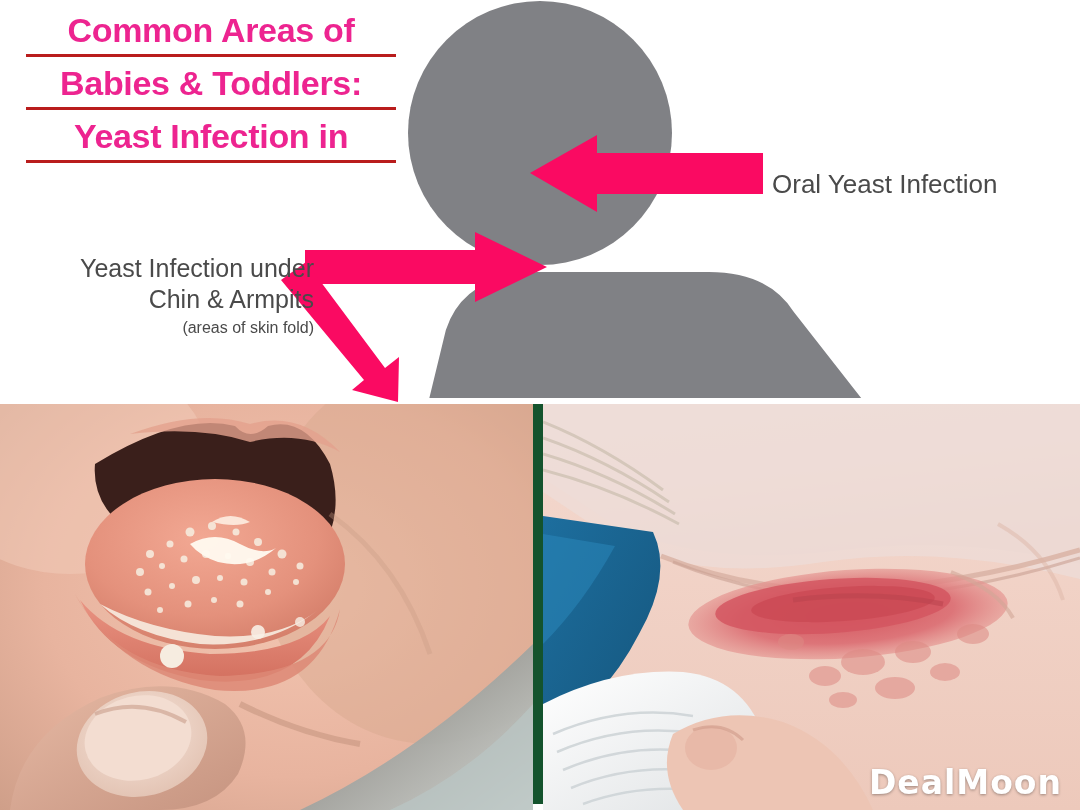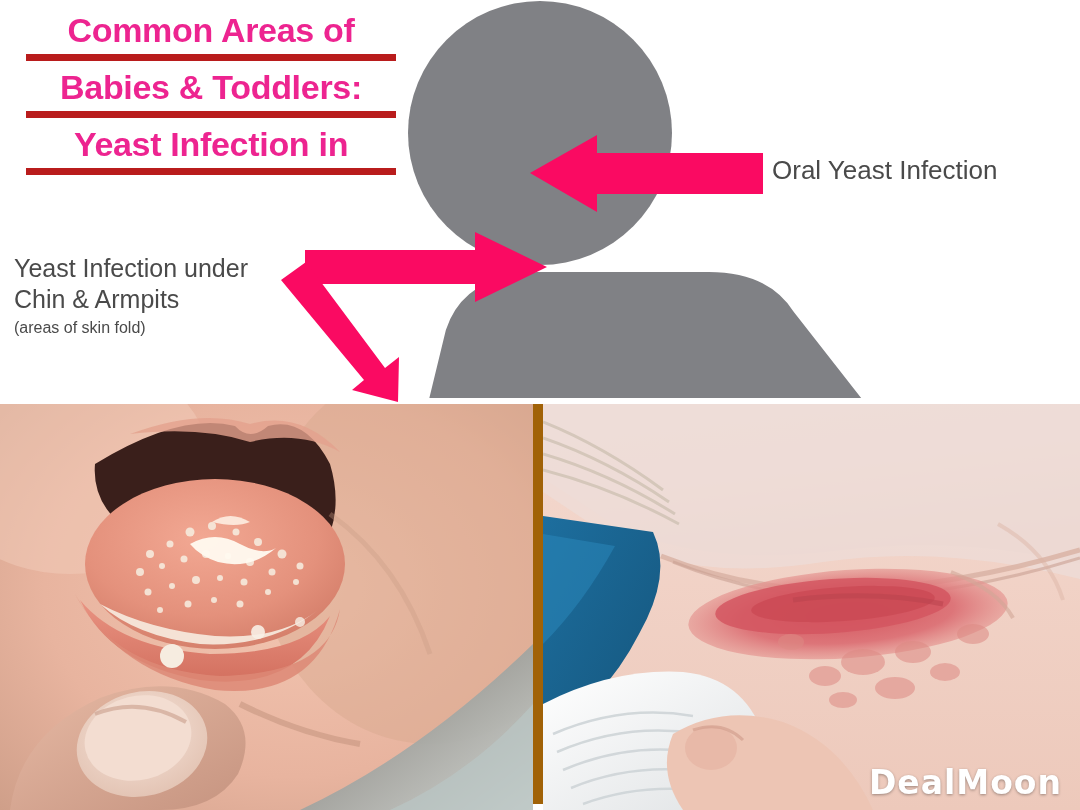--- a/index.html
+++ b/index.html
@@ -18,44 +18,44 @@
 
   .title-block{position:absolute;left:26px;top:8px;width:370px;text-align:center;}
   .title-line{
     display:block;
     color:#ED2490;
     font-size:34px;
     font-weight:700;
     letter-spacing:-0.3px;
     line-height:44px;
     white-space:nowrap;
-    border-bottom:7px solid #b91c1c;
+    border-bottom:3px solid #b91c1c;
     padding-bottom:2px;
     margin-bottom:4px;
   }
 
   .label{
     position:absolute;
     color:#4a4a4a;
     font-size:25px;
     line-height:31px;
-    text-align:left;
+    text-align:right;
     white-space:pre-line;
     font-weight:400;
   }
   .label .sub{display:block;font-size:16px;line-height:26px;}
 
   #label-left{left:14px;top:222px;width:300px;}
-  #label-right{left:772px;top:155px;width:300px;text-align:left;font-size:26px;}
+  #label-right{left:772px;top:169px;width:300px;text-align:left;font-size:26px;}
 
   
   .silhouette{position:absolute;left:0;top:0;width:1080px;height:402px;}
 
   
-  .photos{position:absolute;left:0;top:404px;width:1080px;height:400px;background:#a16207;}
+  .photos{position:absolute;left:0;top:404px;width:1080px;height:400px;background:#14532d;}
   .photo{position:absolute;top:0;height:406px;overflow:hidden;}
   #photo-left{left:0;width:533px;}
   #photo-right{left:543px;width:537px;}
   .photo svg{display:block;width:100%;height:100%;}
 
   .watermark{
     position:absolute;
     right:18px;bottom:8px;
     color:#ffffff;
     font-size:33px;

